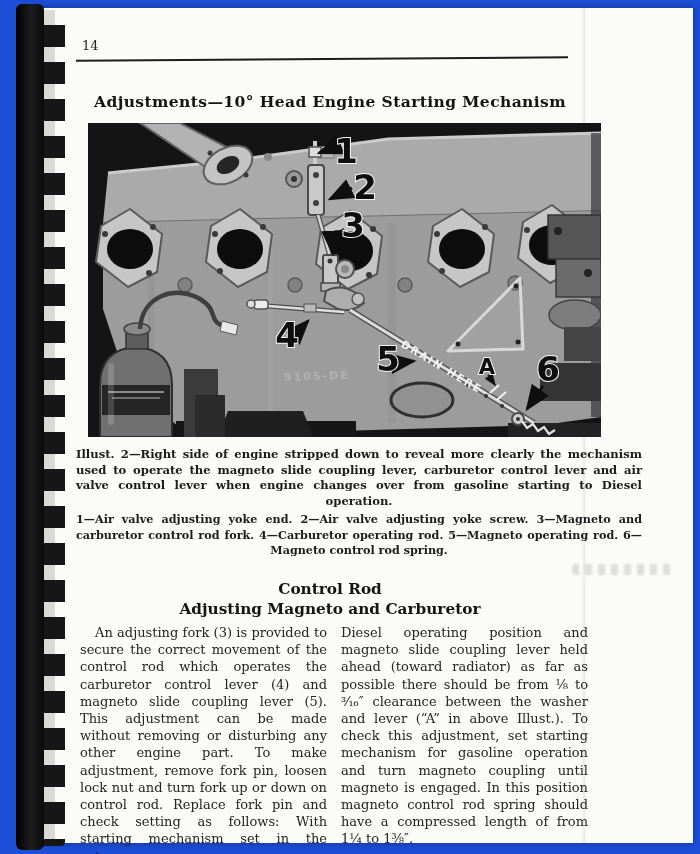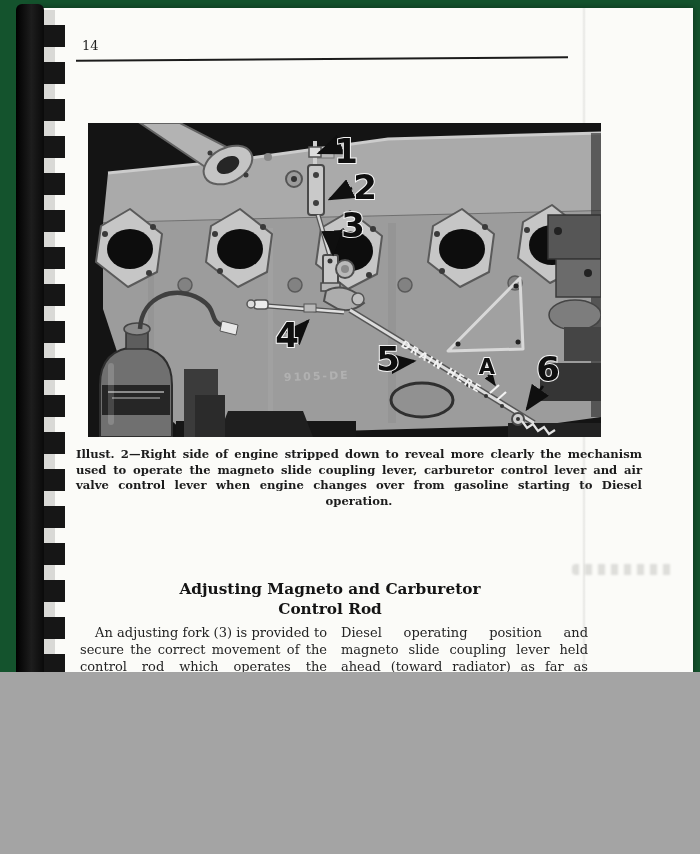--- a/index.html
+++ b/index.html
@@ -2,21 +2,21 @@
 <html><head>
 <meta charset="utf-8">
 <style>
   html,body{margin:0;padding:0;}
   body{
     width:700px;height:854px;position:relative;overflow:hidden;
     background:#a4a4a4;
     font-family:"DejaVu Serif", serif;
     color:#222;
   }
-  .canvas{position:absolute;inset:0;width:700px;height:672px;background:#14532d;overflow:hidden;}
+  .canvas{position:absolute;inset:0;width:700px;height:854px;background:#1d4ed8;overflow:hidden;}
 
   
   .page{
     position:absolute;left:30px;top:8px;width:663px;height:835px;
     background:#fbfbf8;
     box-shadow:0 0 7px rgba(0,0,0,.4);
   }
   .crease{
     position:absolute;left:552px;top:0;height:100%;width:4px;
     background:linear-gradient(to right,rgba(0,0,0,0),rgba(0,0,0,.08),rgba(0,0,0,0));
@@ -86,20 +86,21 @@
 <body>
 
 <div class="canvas">
 
   <div class="page">
     <div class="crease"></div>
     <div class="smudge"></div>
 
     <div class="page-number">14</div>
     <div class="header-rule"></div>
+    <div class="page-title">Adjustments—10° Head Engine Starting Mechanism</div>
 
     <div class="photo">
       <svg viewBox="0 0 513 314" width="513" height="314">
         <defs>
           <marker id="ah" markerWidth="10" markerHeight="8" refX="9" refY="4" orient="auto">
             <path d="M0,0 L10,4 L0,8 Z" fill="#0f0f0f"></path>
           </marker>
           <marker id="ahs" markerWidth="8" markerHeight="6" refX="7" refY="3" orient="auto">
             <path d="M0,0 L8,3 L0,6 Z" fill="#0f0f0f"></path>
           </marker>
@@ -287,24 +288,25 @@
           <text x="265" y="114">3</text>
           <text x="199" y="224">4</text>
           <text x="300" y="248">5</text>
           <text x="460" y="258">6</text>
           <text x="399" y="251" font-size="21">A</text>
         </g>
       </svg>
     </div>
 
     <div class="caption">Illust. 2—Right side of engine stripped down to reveal more clearly the mechanism used to operate the magneto slide coupling lever, carburetor control lever and air valve control lever when engine changes over from gasoline starting to Diesel operation.</div>
+    <div class="legend">1—Air valve adjusting yoke end.  2—Air valve adjusting yoke screw.  3—Magneto and carburetor control rod fork.  4—Carburetor operating rod.  5—Magneto operating rod.  6—Magneto control rod spring.</div>
 
     <div class="section-heading">
+      <div>Control Rod</div>
       <div>Adjusting Magneto and Carburetor</div>
-      <div>Control Rod</div>
     </div>
 
     <div class="columns">
       <div class="col col-left">An adjusting fork (3) is provided to secure the correct movement of the control rod which operates the carburetor control lever (4) and magneto slide coupling lever (5).  This adjustment can be made without removing or disturbing any other engine part.  To make adjustment, remove fork pin, loosen lock nut and turn fork up or down on control rod.  Replace fork pin and check setting as follows: With starting mechanism set in the extreme</div>
       <div class="col col-right">Diesel operating position and magneto slide coupling lever held ahead (toward radiator) as far as possible there should be from ⅛ to ³⁄₁₆″ clearance between the washer and lever (“A” in above Illust.).  To check this adjustment, set starting mechanism for gasoline operation and turn magneto coupling until magneto is engaged.  In this position magneto control rod spring should have a compressed length of from 1¼ to 1⅜″.</div>
     </div>
   </div>
 
   <div class="binding">
     <div class="binding-channel"></div>

